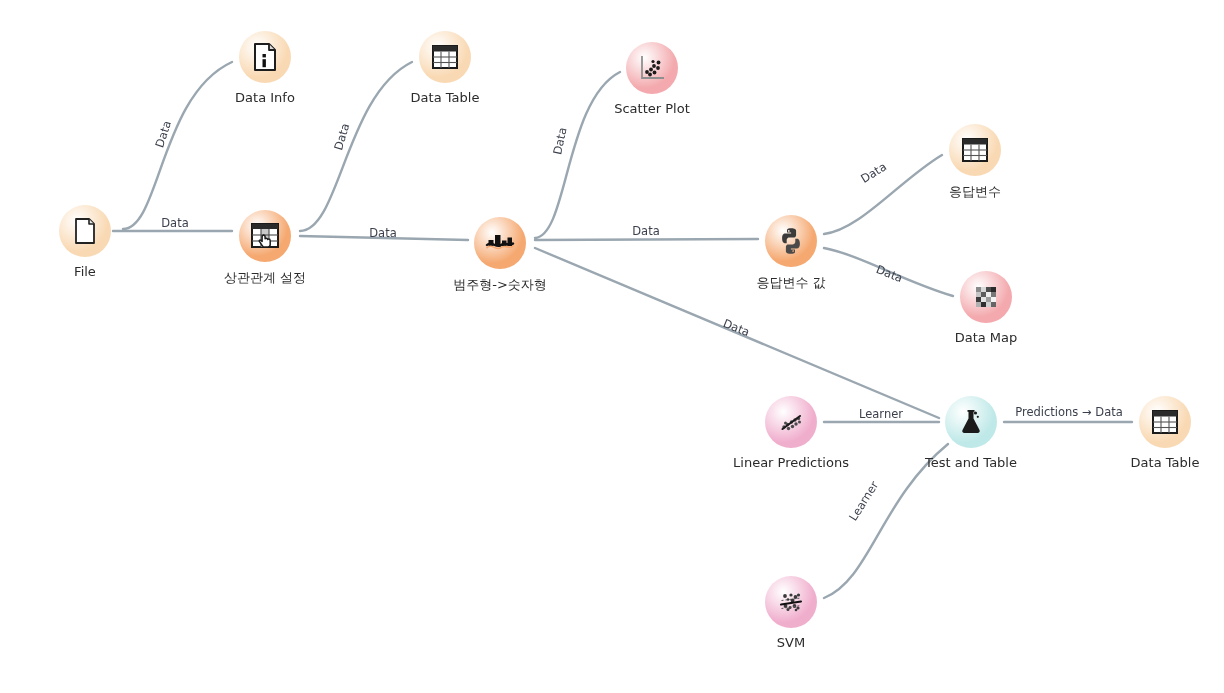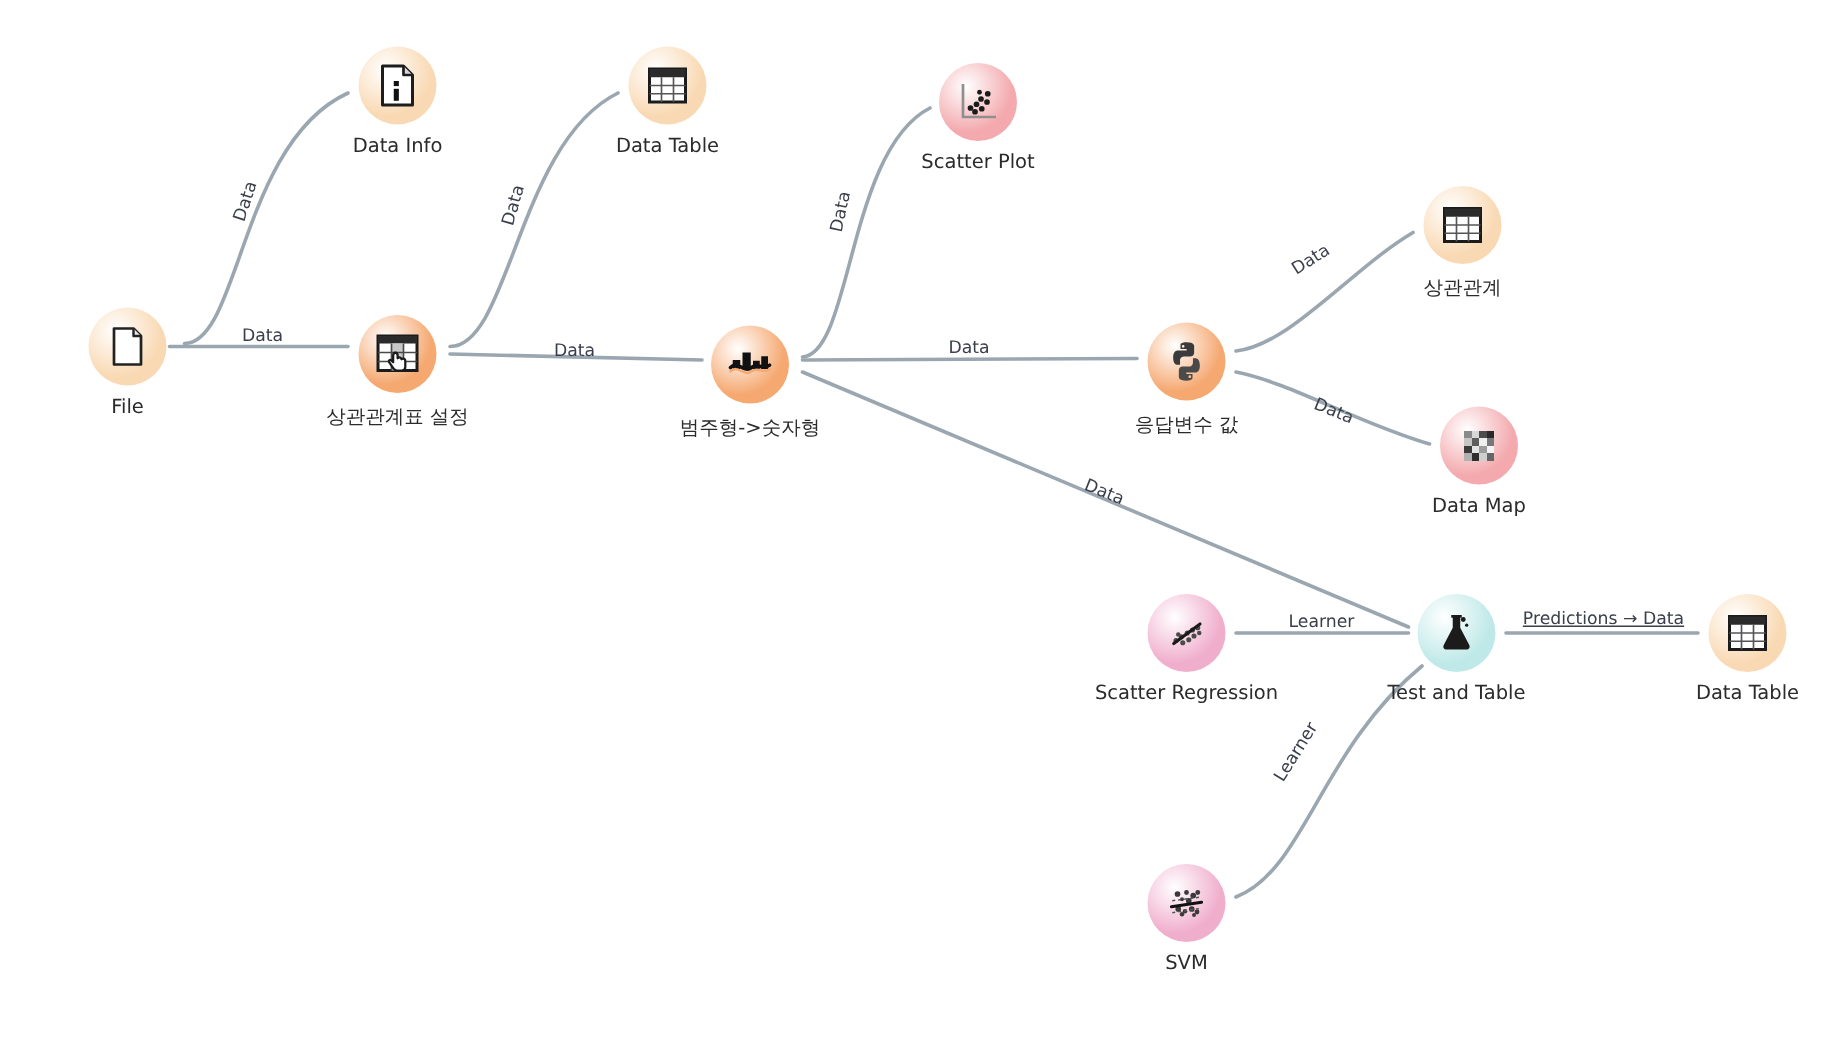--- a/index.html
+++ b/index.html
@@ -88,21 +88,21 @@
       <g stroke="#4a4a4a" stroke-width="1.1">
         <line x1="11" y1="8" x2="11" y2="26"></line>
                 <line x1="19" y1="8" x2="19" y2="26"></line>
         <line x1="2" y1="14" x2="28" y2="14"></line>
                 <line x1="2" y1="20" x2="28" y2="20"></line>
       </g>
       <path d="M14 14 c-1.3 0-1.9 .9-1.9 2.1 v4.4 l-1.4-1.3 c-.8-.7-1.9 .3-1.3 1.2 l3 4.4 c.5 .8 1.3 1.2 2.3 1.2 h3.1 c1.5 0 2.4-1 2.4-2.4 v-3.9 c0-1-.6-1.6-1.5-1.6 -.4 0-.8 .2-1 .4 -.2-.8-.7-1.2-1.4-1.2 -.5 0-.9 .2-1.2 .5 v-1.7 c0-1.2-.7-2.1-1.9-2.1 z" fill="#fff" stroke="#1b1b1b" stroke-width="1.5" stroke-linejoin="round"></path>
             </svg>
           </span>
         </div>
-        <div class="caption">상관관계표 설정</div>
+        <div class="caption">상관관계 설정</div>
       </div>
       <div class="node" style="left: 445px; top: 57px;">
         <svg class="arc left" width="52" height="52" viewBox="0 0 52 52">
           <path d="M 36 4 C 20 12 20 40 36 48" fill="none" stroke="#8b99a4" stroke-width="2.6" stroke-linecap="round"></path>
           <path d="M 23.5 26 h 9" stroke="#8b99a4" stroke-width="2.2" fill="none"></path>
         </svg>
         <svg class="arc right" width="52" height="52" viewBox="0 0 52 52">
           <path d="M 16 4 C 32 12 32 40 16 48" fill="none" stroke="#b9c3c9" stroke-width="2.6" stroke-linecap="round" stroke-dasharray="4.5 4.5"></path>
         </svg>
         <div class="bubble" style="background:radial-gradient(circle at 35% 30%, #ffffff 0%, #f9d9b3 62%, #f9d9b3 100%)">
@@ -205,21 +205,21 @@
       <rect x="3" y="4" width="24" height="5.5" fill="#2b2b2b"></rect>
       <g stroke="#555" stroke-width="1.1">
         <line x1="11" y1="9.5" x2="11" y2="26"></line>
                 <line x1="19" y1="9.5" x2="19" y2="26"></line>
         <line x1="3" y1="15" x2="27" y2="15"></line>
                 <line x1="3" y1="20.5" x2="27" y2="20.5"></line>
       </g>
             </svg>
           </span>
         </div>
-        <div class="caption">상관관계</div>
+        <div class="caption">응답변수</div>
       </div>
       <div class="node" style="left: 986px; top: 297px;">
         <svg class="arc left" width="52" height="52" viewBox="0 0 52 52">
           <path d="M 36 4 C 20 12 20 40 36 48" fill="none" stroke="#8b99a4" stroke-width="2.6" stroke-linecap="round"></path>
           <path d="M 23.5 26 h 9" stroke="#8b99a4" stroke-width="2.2" fill="none"></path>
         </svg>
         <svg class="arc right" width="52" height="52" viewBox="0 0 52 52">
           <path d="M 16 4 C 32 12 32 40 16 48" fill="none" stroke="#b9c3c9" stroke-width="2.6" stroke-linecap="round" stroke-dasharray="4.5 4.5"></path>
         </svg>
         <div class="bubble" style="background:radial-gradient(circle at 35% 30%, #ffffff 0%, #f3a9ad 62%, #f3a9ad 100%)">
@@ -268,21 +268,21 @@
                 <circle cx="19" cy="13" r="1.7"></circle>
         <circle cx="20" cy="17" r="1.7"></circle>
                 <circle cx="22.5" cy="11.5" r="1.7"></circle>
         <circle cx="9.5" cy="16" r="1.5"></circle>
                 <circle cx="23.5" cy="15" r="1.5"></circle>
       </g>
       <line x1="6.5" y1="22" x2="24" y2="9" stroke="#1b1b1b" stroke-width="2.1" stroke-linecap="round"></line>
             </svg>
           </span>
         </div>
-        <div class="caption">Scatter Regression</div>
+        <div class="caption">Linear Predictions</div>
       </div>
       <div class="node" style="left: 971px; top: 422px;">
         <svg class="arc left" width="52" height="52" viewBox="0 0 52 52">
           <path d="M 36 4 C 20 12 20 40 36 48" fill="none" stroke="#8b99a4" stroke-width="2.6" stroke-linecap="round"></path>
           <path d="M 23.5 26 h 9" stroke="#8b99a4" stroke-width="2.2" fill="none"></path>
         </svg>
         <svg class="arc right" width="52" height="52" viewBox="0 0 52 52">
           <path d="M 16 4 C 32 12 32 40 16 48" fill="none" stroke="#8b99a4" stroke-width="2.6" stroke-linecap="round"></path>
           <path d="M 19.5 26 h 9" stroke="#8b99a4" stroke-width="2.2" fill="none"></path>
         </svg>
@@ -361,15 +361,15 @@
       <div class="lbl" style="left: 166px; top: 152px; transform: translate(-50%, -50%) rotate(-72deg);">Data</div>
       <div class="lbl" style="left: 345px; top: 155px; transform: translate(-50%, -50%) rotate(-74deg);">Data</div>
       <div class="lbl" style="left: 383px; top: 233px; transform: translate(-50%, -50%) rotate(0deg);">Data</div>
       <div class="lbl" style="left: 564px; top: 160px; transform: translate(-50%, -50%) rotate(-78deg);">Data</div>
       <div class="lbl" style="left: 646px; top: 231px; transform: translate(-50%, -50%) rotate(0deg);">Data</div>
       <div class="lbl" style="left: 740px; top: 323px; transform: translate(-50%, -50%) rotate(22deg);">Data</div>
       <div class="lbl" style="left: 872px; top: 181px; transform: translate(-50%, -50%) rotate(-32deg);">Data</div>
       <div class="lbl" style="left: 893px; top: 269px; transform: translate(-50%, -50%) rotate(22deg);">Data</div>
       <div class="lbl" style="left: 881px; top: 414px; transform: translate(-50%, -50%) rotate(0deg);">Learner</div>
       <div class="lbl" style="left: 868px; top: 523px; transform: translate(-50%, -50%) rotate(-58deg);">Learner</div>
-      <div class="lbl" style="left: 1069px; top: 412px; transform: translate(-50%, -50%) rotate(0deg); text-decoration: underline;">Predictions → Data</div>
+      <div class="lbl" style="left: 1069px; top: 412px; transform: translate(-50%, -50%) rotate(0deg);">Predictions → Data</div>
     </div>
 </div>
 
 </body></html>

